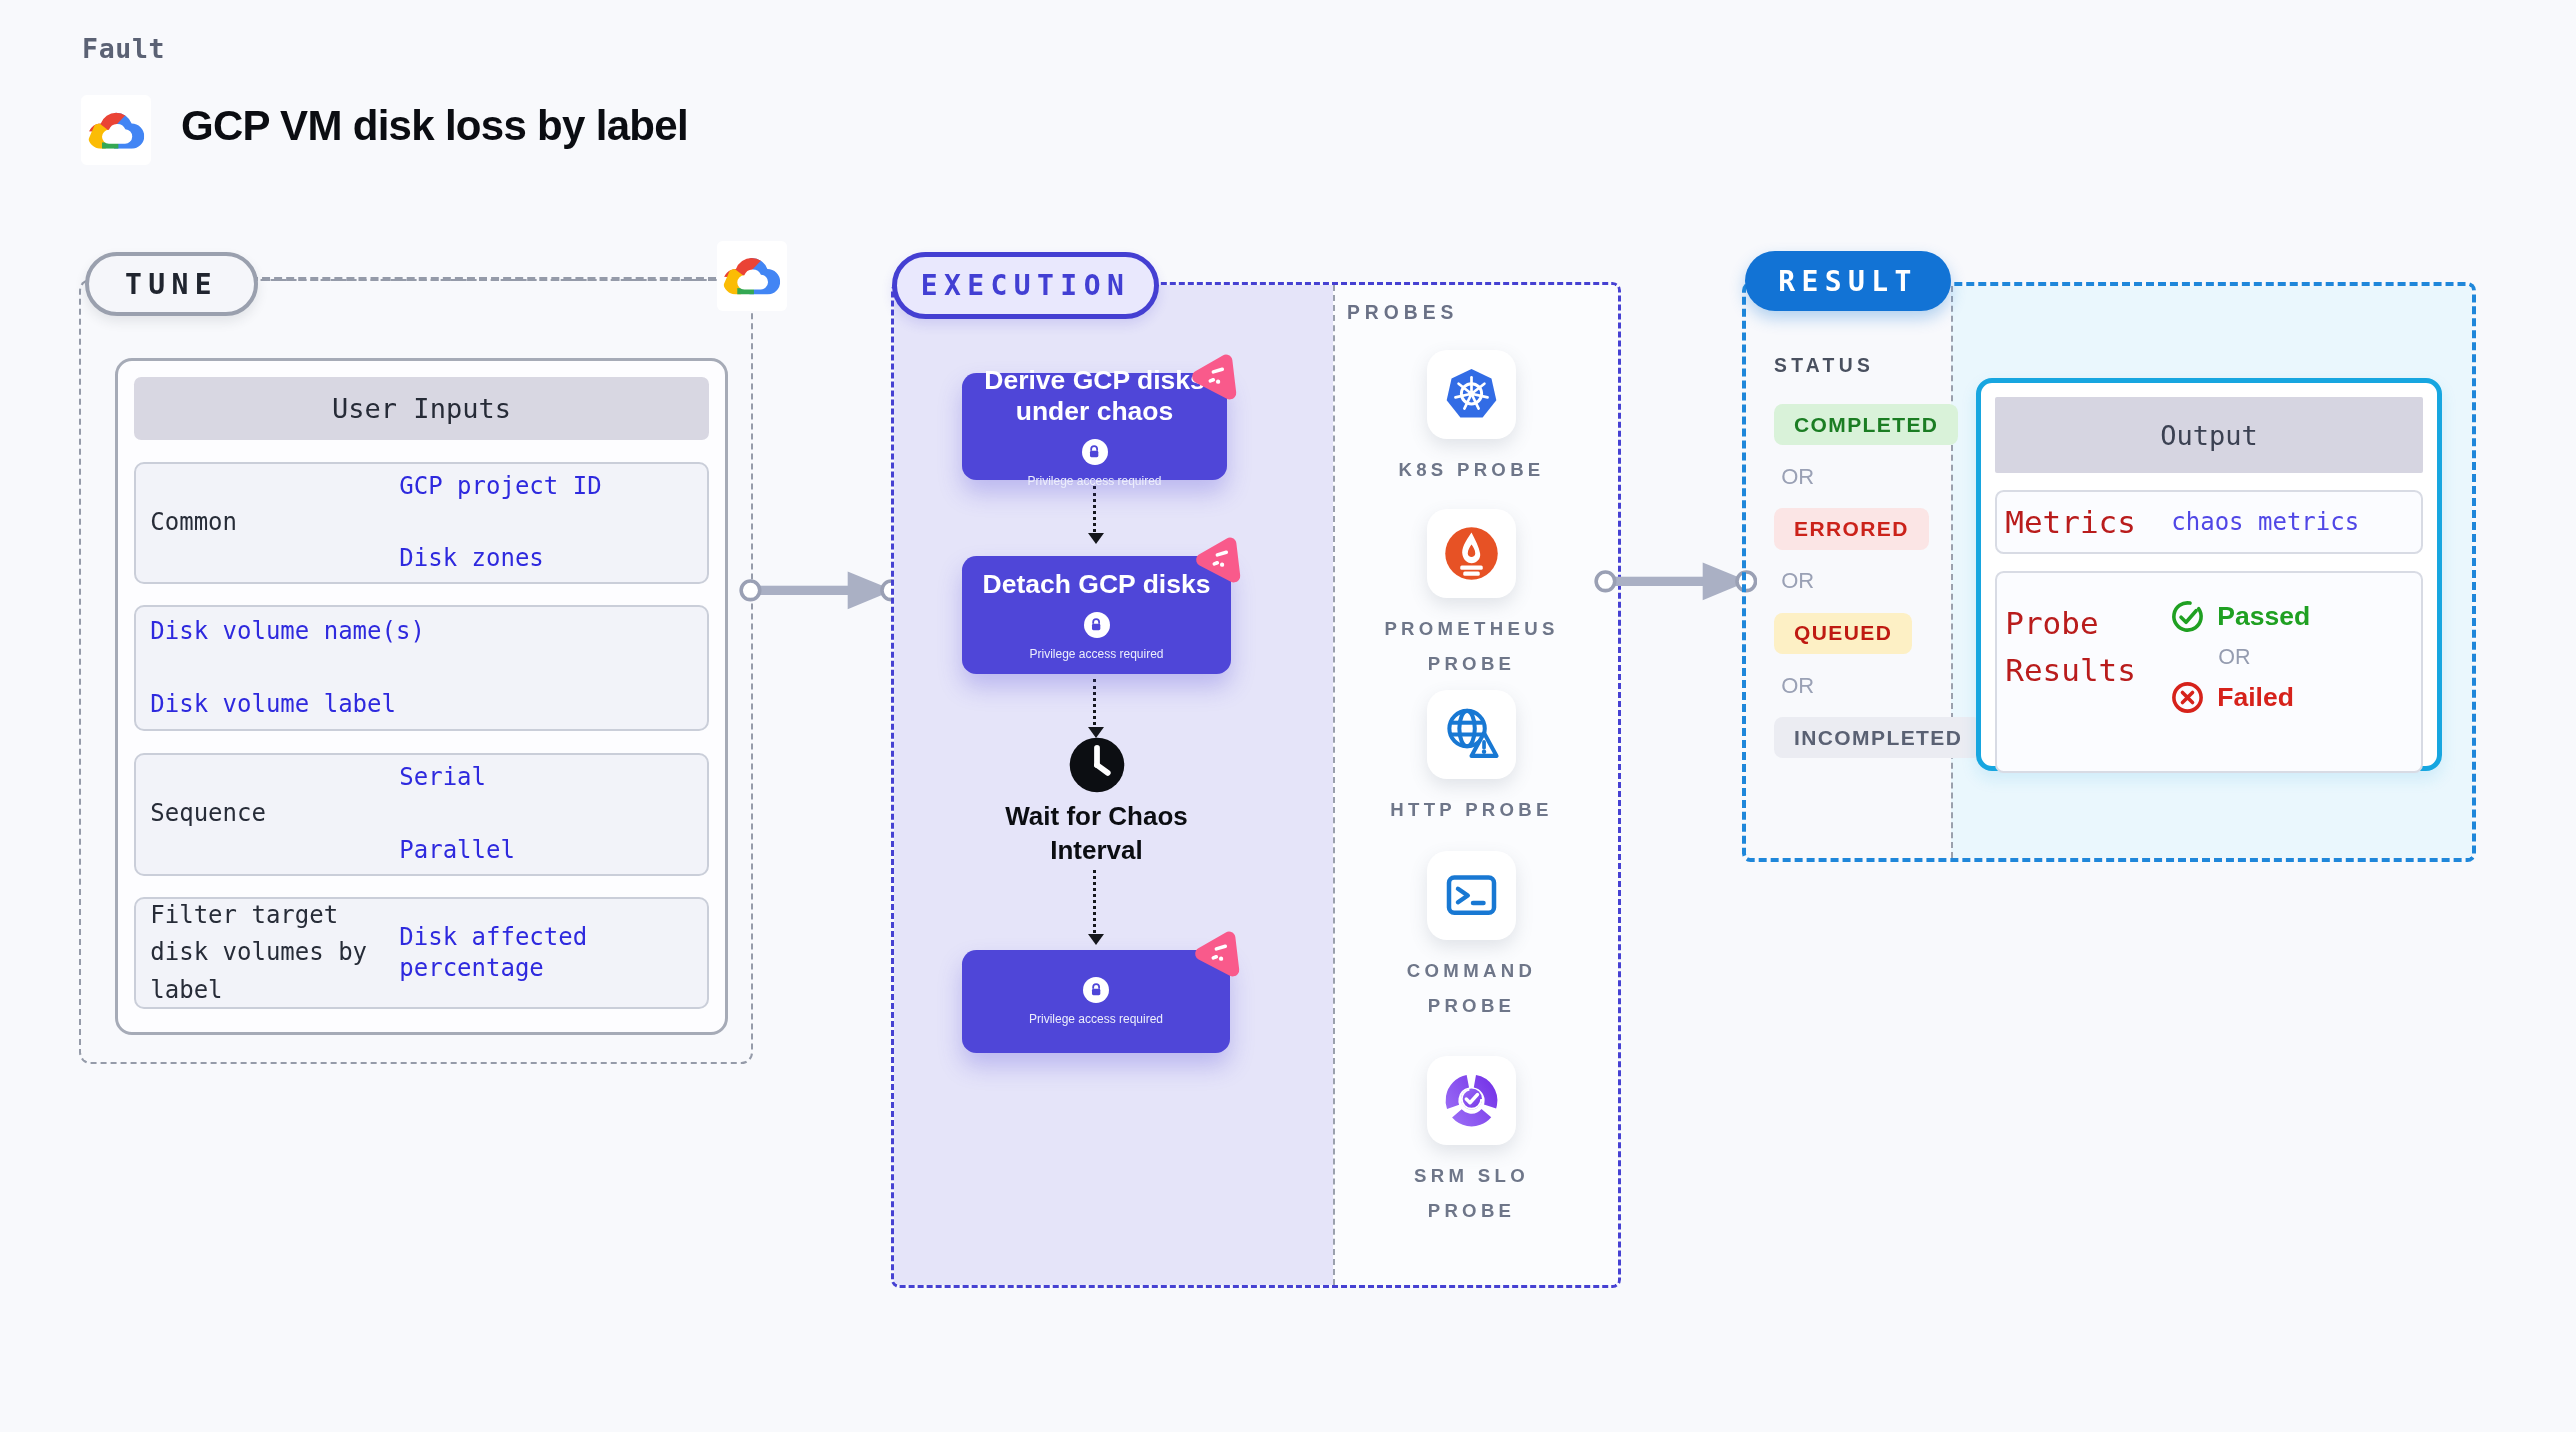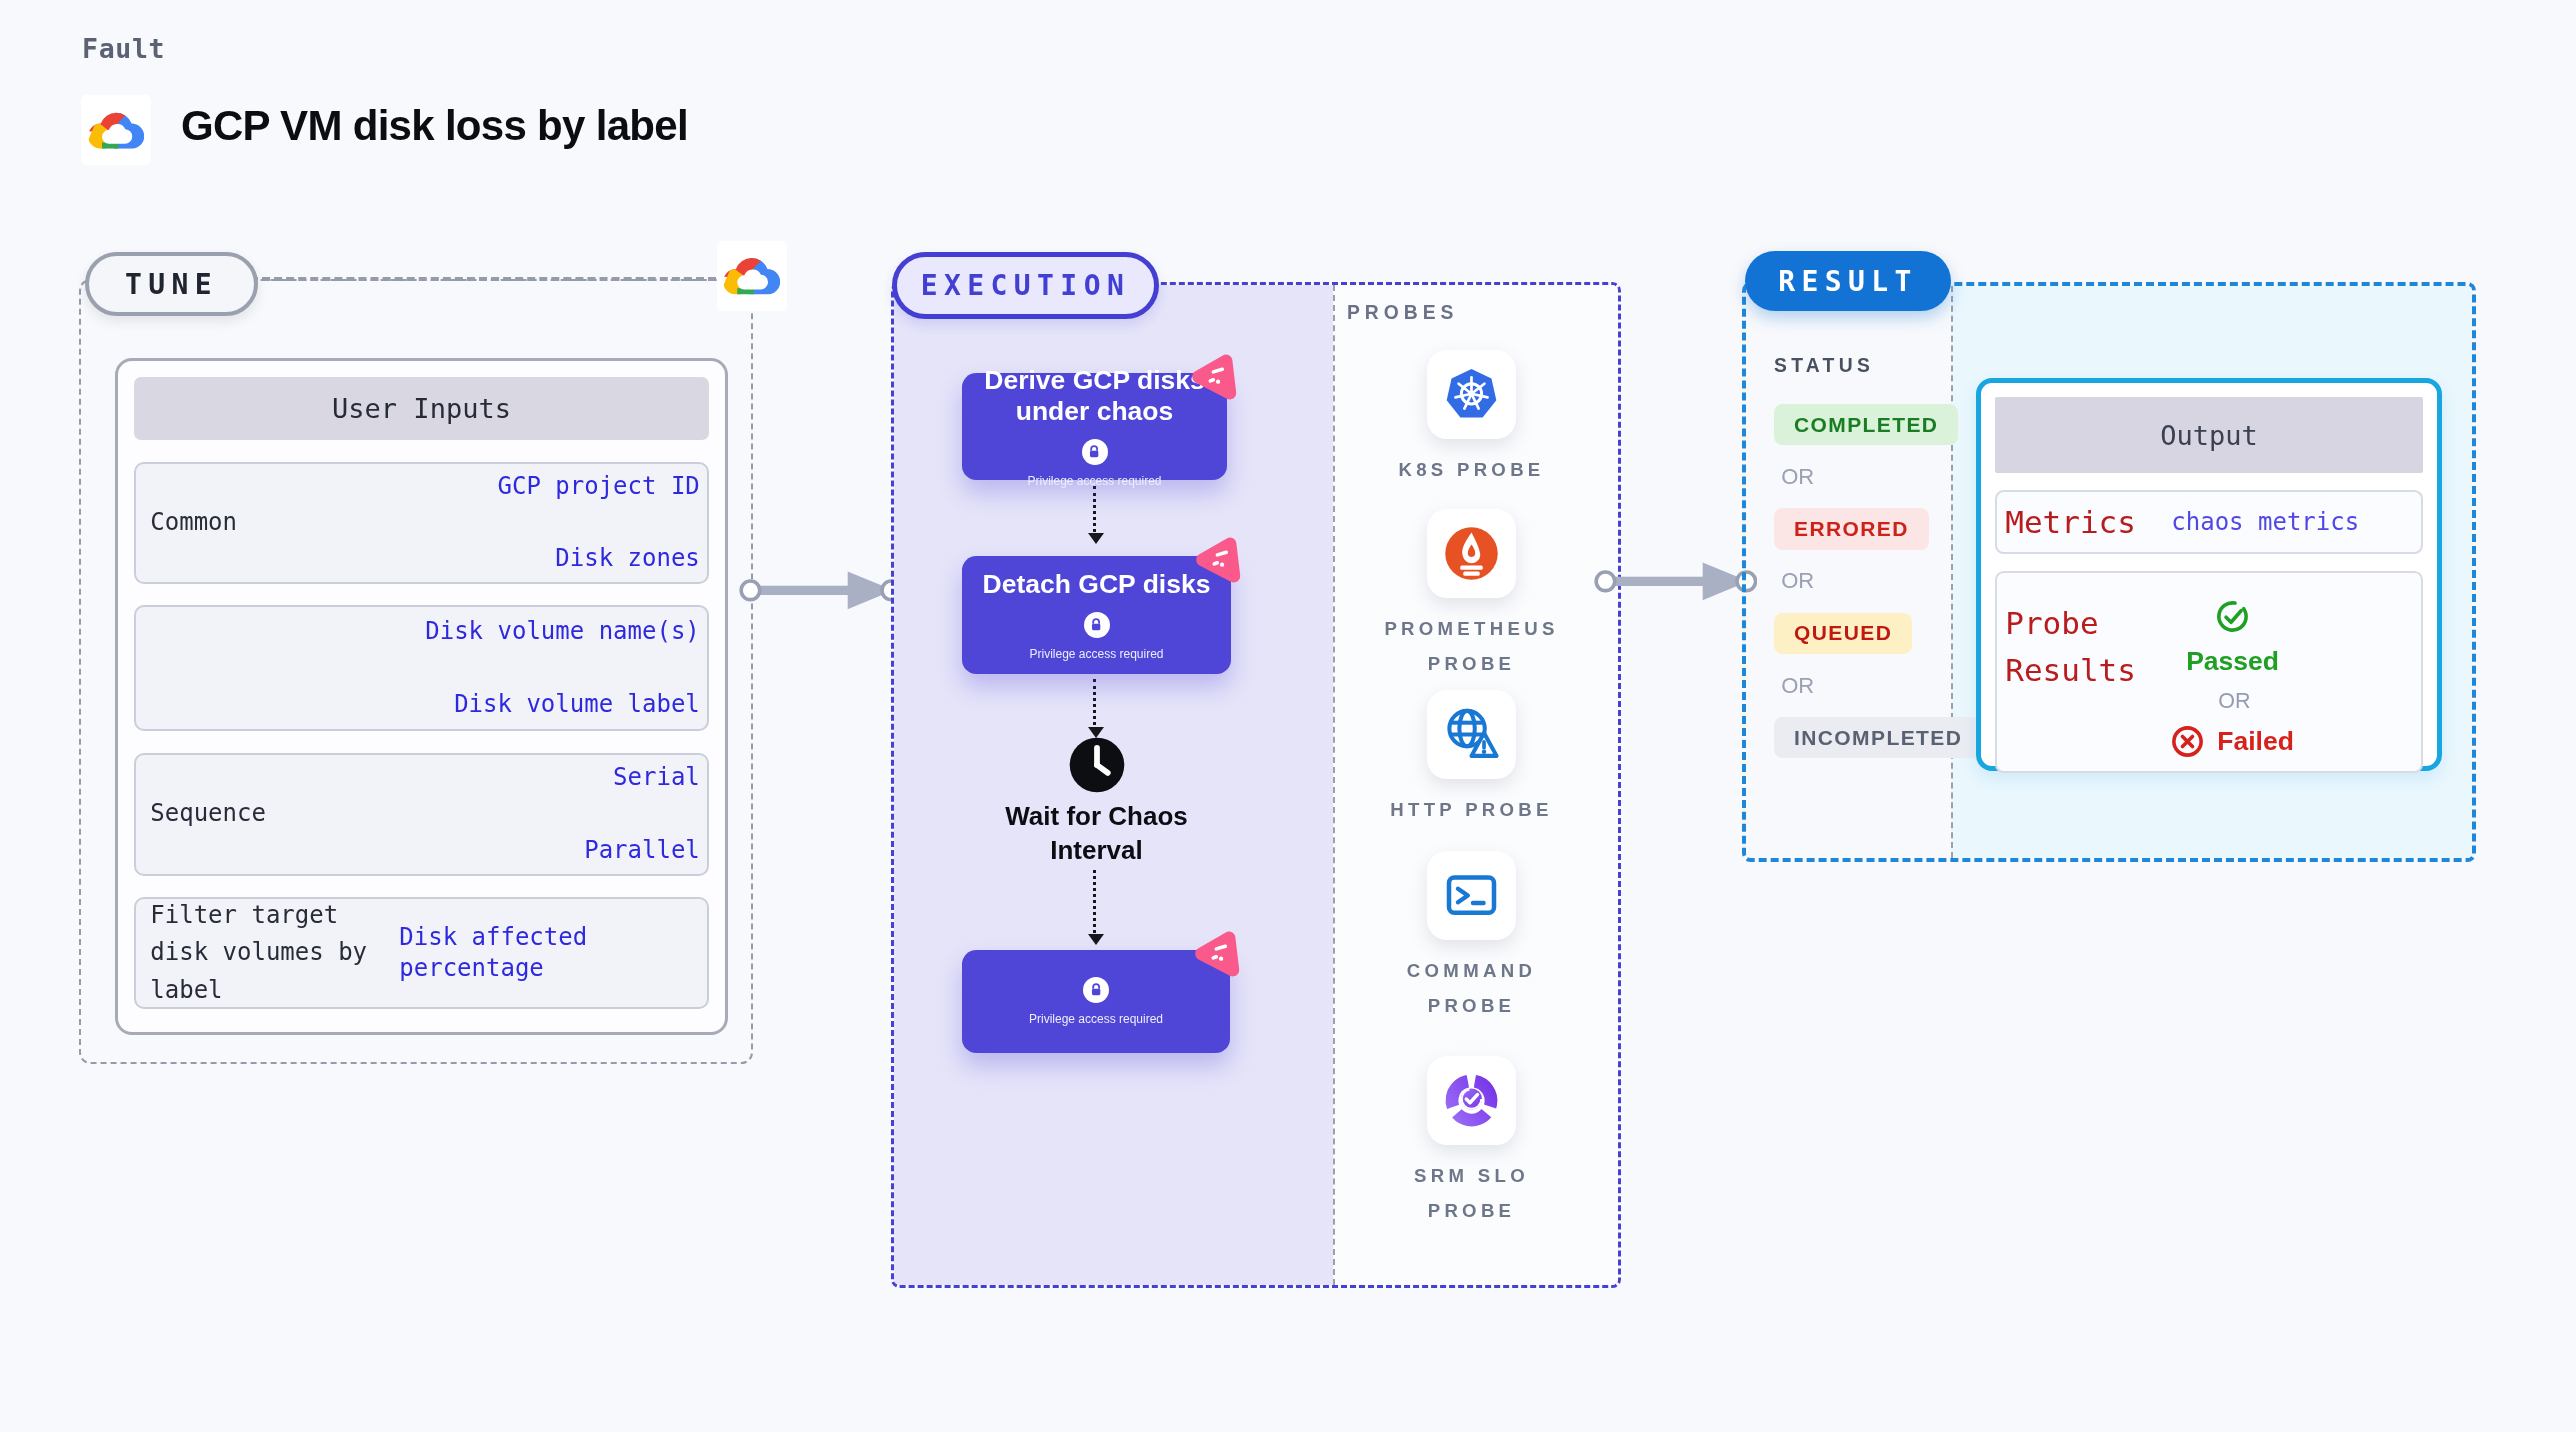--- a/index.html
+++ b/index.html
@@ -28,21 +28,21 @@
   .tune-box{left:79px;top:279px;width:670px;height:781px;border:2.9px dashed #959ba9;border-radius:11.5px;}
   .tune-line{left:250px;top:277px;width:466px;height:0;border-top:4.3px dashed #959ba9;}
   .logo-tune{left:717px;top:241px;}
   .inputs-card{left:115px;top:358px;width:613px;height:677px;background:#fdfdff;border:3.6px solid #a6abb7;
                border-radius:17px;box-sizing:border-box;padding:16px;}
   .inputs-title{height:63px;background:#d8d7e2;border-radius:7.2px;display:flex;align-items:center;justify-content:center;
                 font-size:27px;color:#262b37;}
   .input-row{margin-top:21.5px;border:2.1px solid #caced9;background:#f2f3f9;border-radius:10px;display:flex;
              align-items:center;box-sizing:border-box;padding:14.3px 7.2px 14.3px 14.3px;}
   .input-row .row-label{width:249px;font-size:24px;color:#272c38;line-height:1.55;}
-  .input-row .row-values{flex:1;display:flex;flex-direction:column;gap:41px;font-size:24px;color:#2e29de;line-height:1.3;align-items:flex-end;}
+  .input-row .row-values{flex:1;display:flex;flex-direction:column;gap:41px;font-size:24px;color:#2e29de;line-height:1.3;}
   .h170{height:122px}.h176{height:126px}.h172{height:123px}.h156{height:112px}
 
   
   .flow-arrow{width:163px;height:42px;}
 
   
   .exec-wrap{left:891px;top:282px;width:724px;height:1000px;border:3.6px dashed #4641d2;border-radius:8.6px;overflow:hidden;}
   .exec-fill{position:absolute;left:0;top:0;width:439px;height:100%;background:#e5e4f9;}
   .probes-fill{position:absolute;left:439px;top:0;right:0;height:100%;background:#fbfcfe;border-left:2.9px dashed #9aa0ad;box-sizing:border-box;}
   .chaos-card{background:#4f46d8;border-radius:14.3px;color:#fff;display:flex;flex-direction:column;align-items:center;
@@ -82,21 +82,21 @@
               box-sizing:border-box;padding:14.3px;box-shadow:0 7.2px 16px rgba(23,166,224,.13);}
   .output-title{height:76px;background:#d6d5e1;border-radius:2px;display:flex;align-items:center;justify-content:center;
                 font-size:27px;color:#3b4152;}
   .output-row{margin-top:17px;border:2.1px solid #d8dbe4;background:#fbfcff;border-radius:8.6px;display:flex;box-sizing:border-box;}
   .row-metrics{height:64px;align-items:center;}
   .row-results{height:202px;align-items:flex-start;padding-top:27px;}
   .output-label{width:166px;padding-left:8px;font-size:31px;color:#b91c1c;line-height:1.5;}
   .metrics-value{font-size:24px;color:#5047e6;}
   .pr-list{display:flex;flex-direction:column;}
   .pr-line{display:flex;align-items:center;gap:13px;font-size:26.5px;font-weight:700;}
-  .pr-passed{color:#1fa022;flex-direction:column;}
+  .pr-passed{color:#1fa022;}
   .pr-failed{color:#d6221b;}
   .pr-or{font-size:21.5px;color:#959cb0;margin:11.5px 0 11.5px 47px;font-weight:400;}
 </style>
 </head>
 <body>
 
 <div class="stage">
 
   <div class="abs kicker mono">Fault</div>
 

